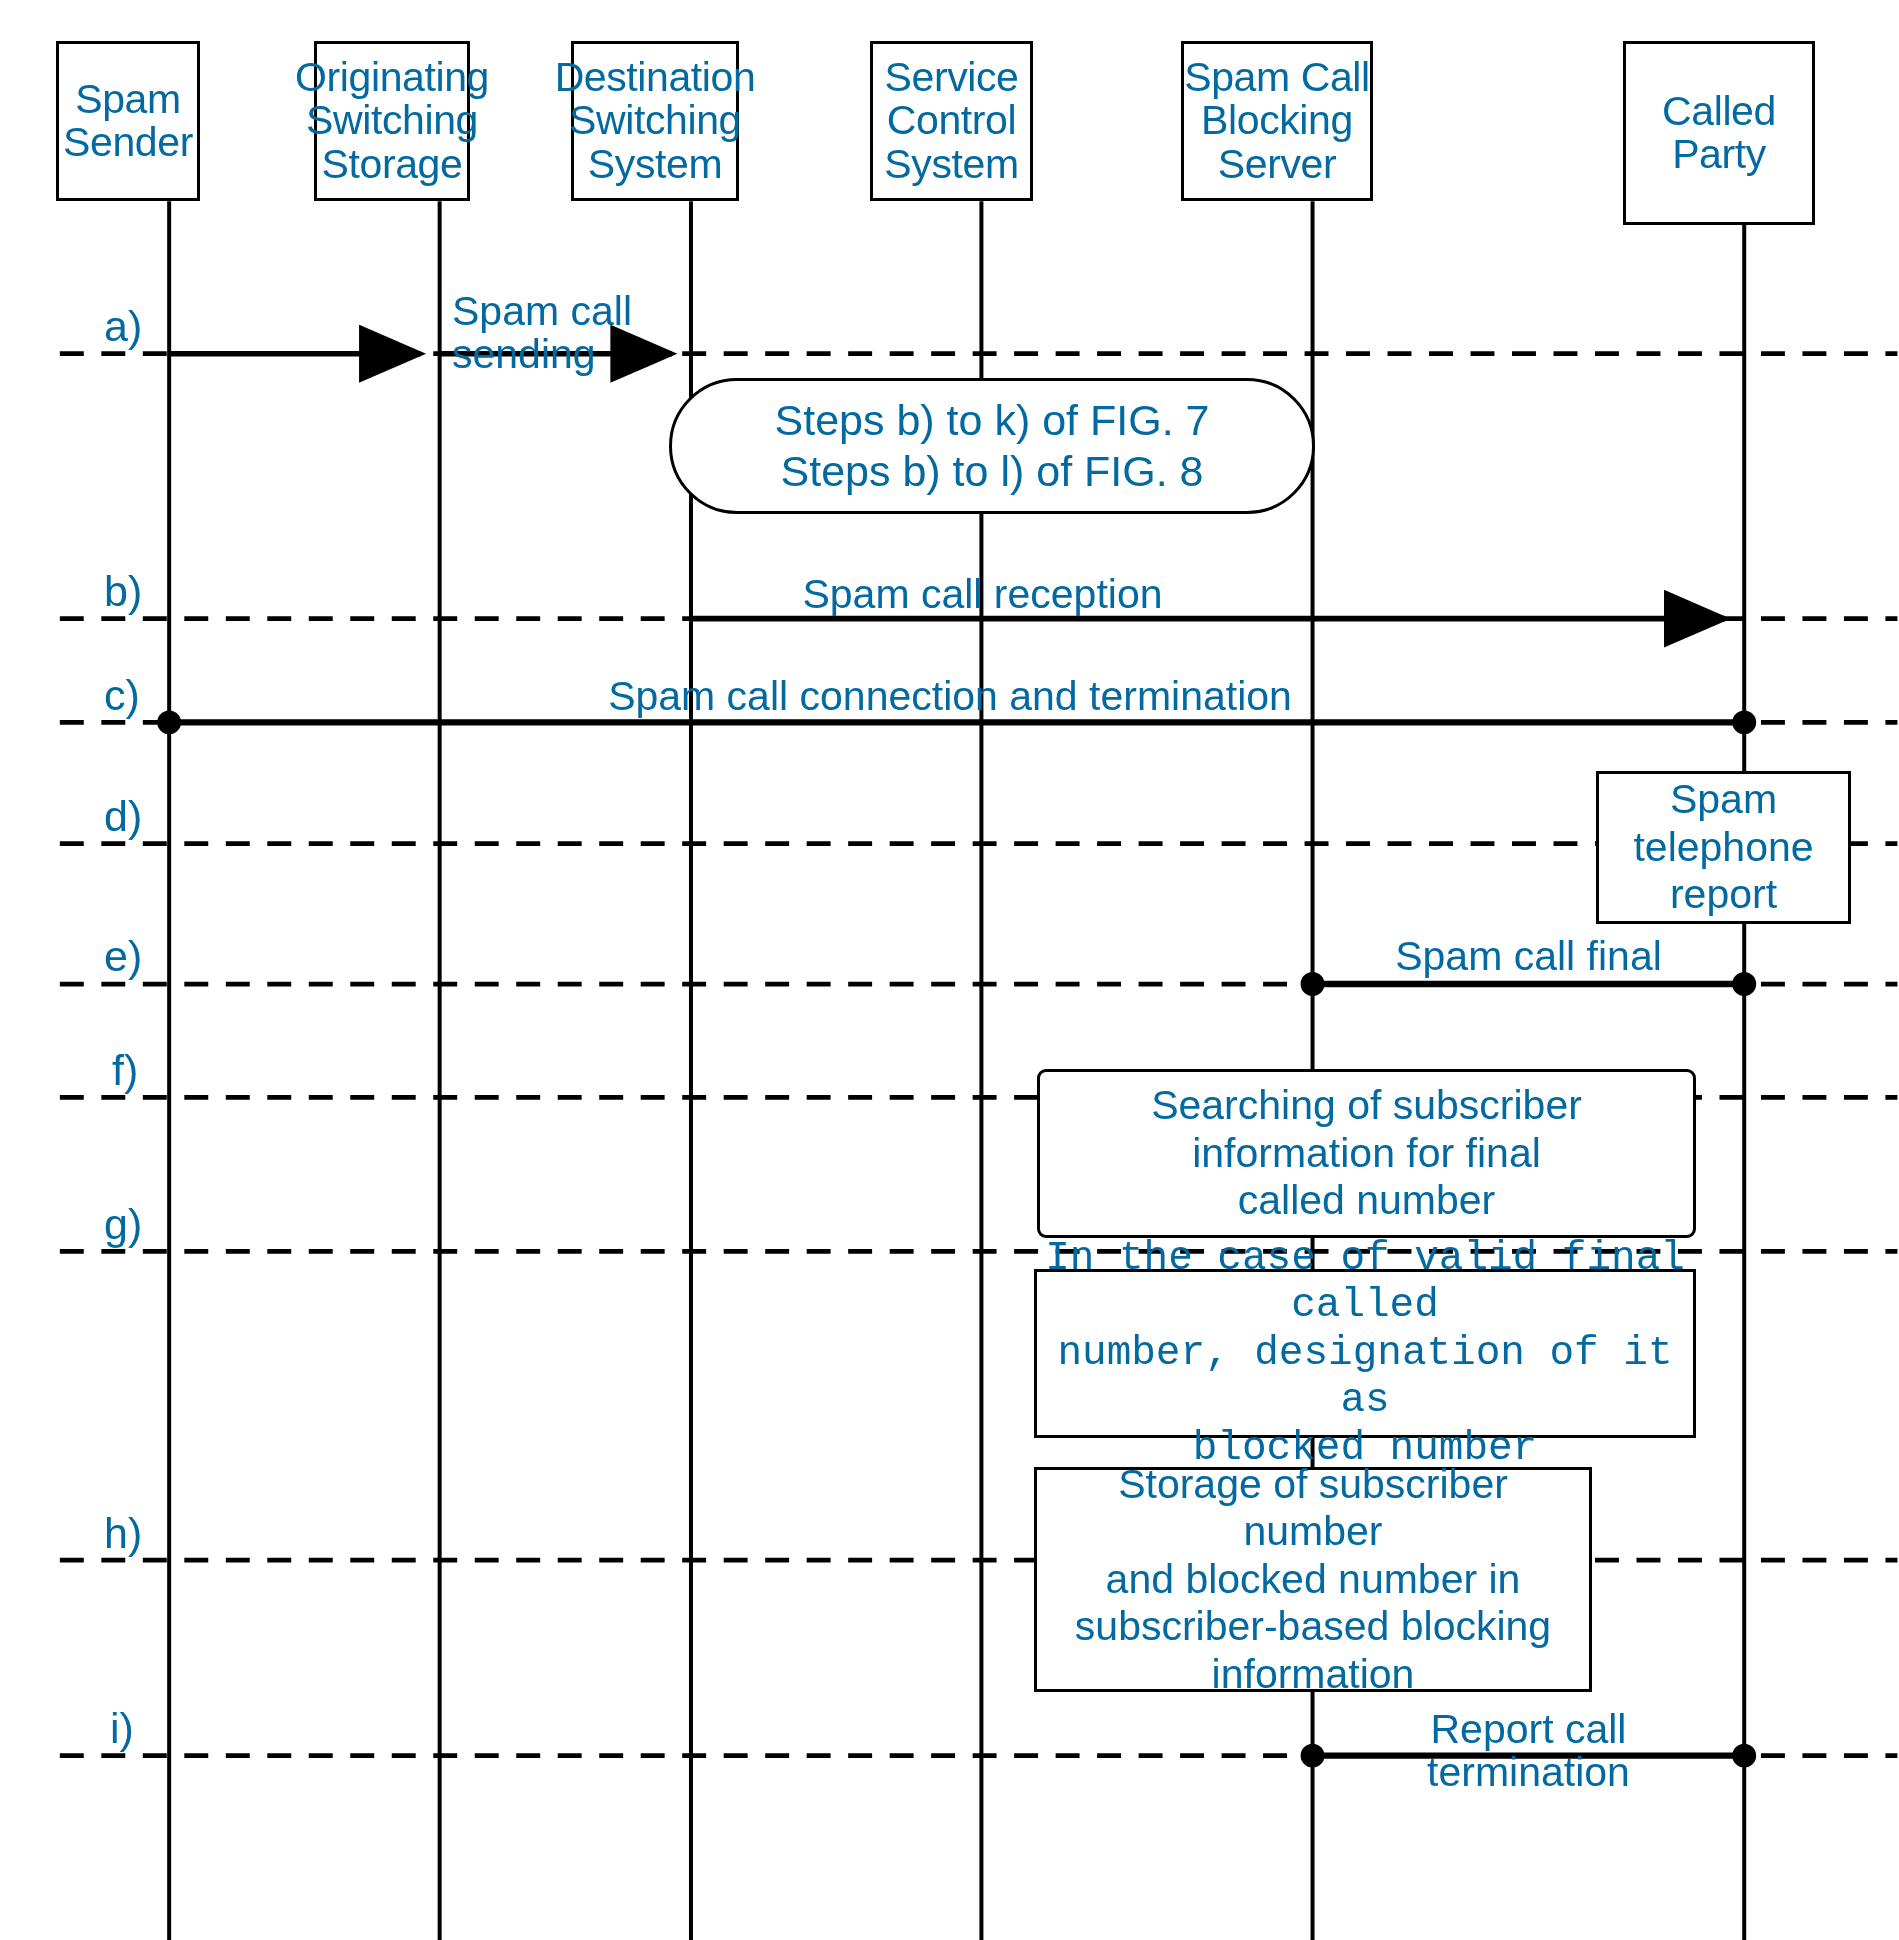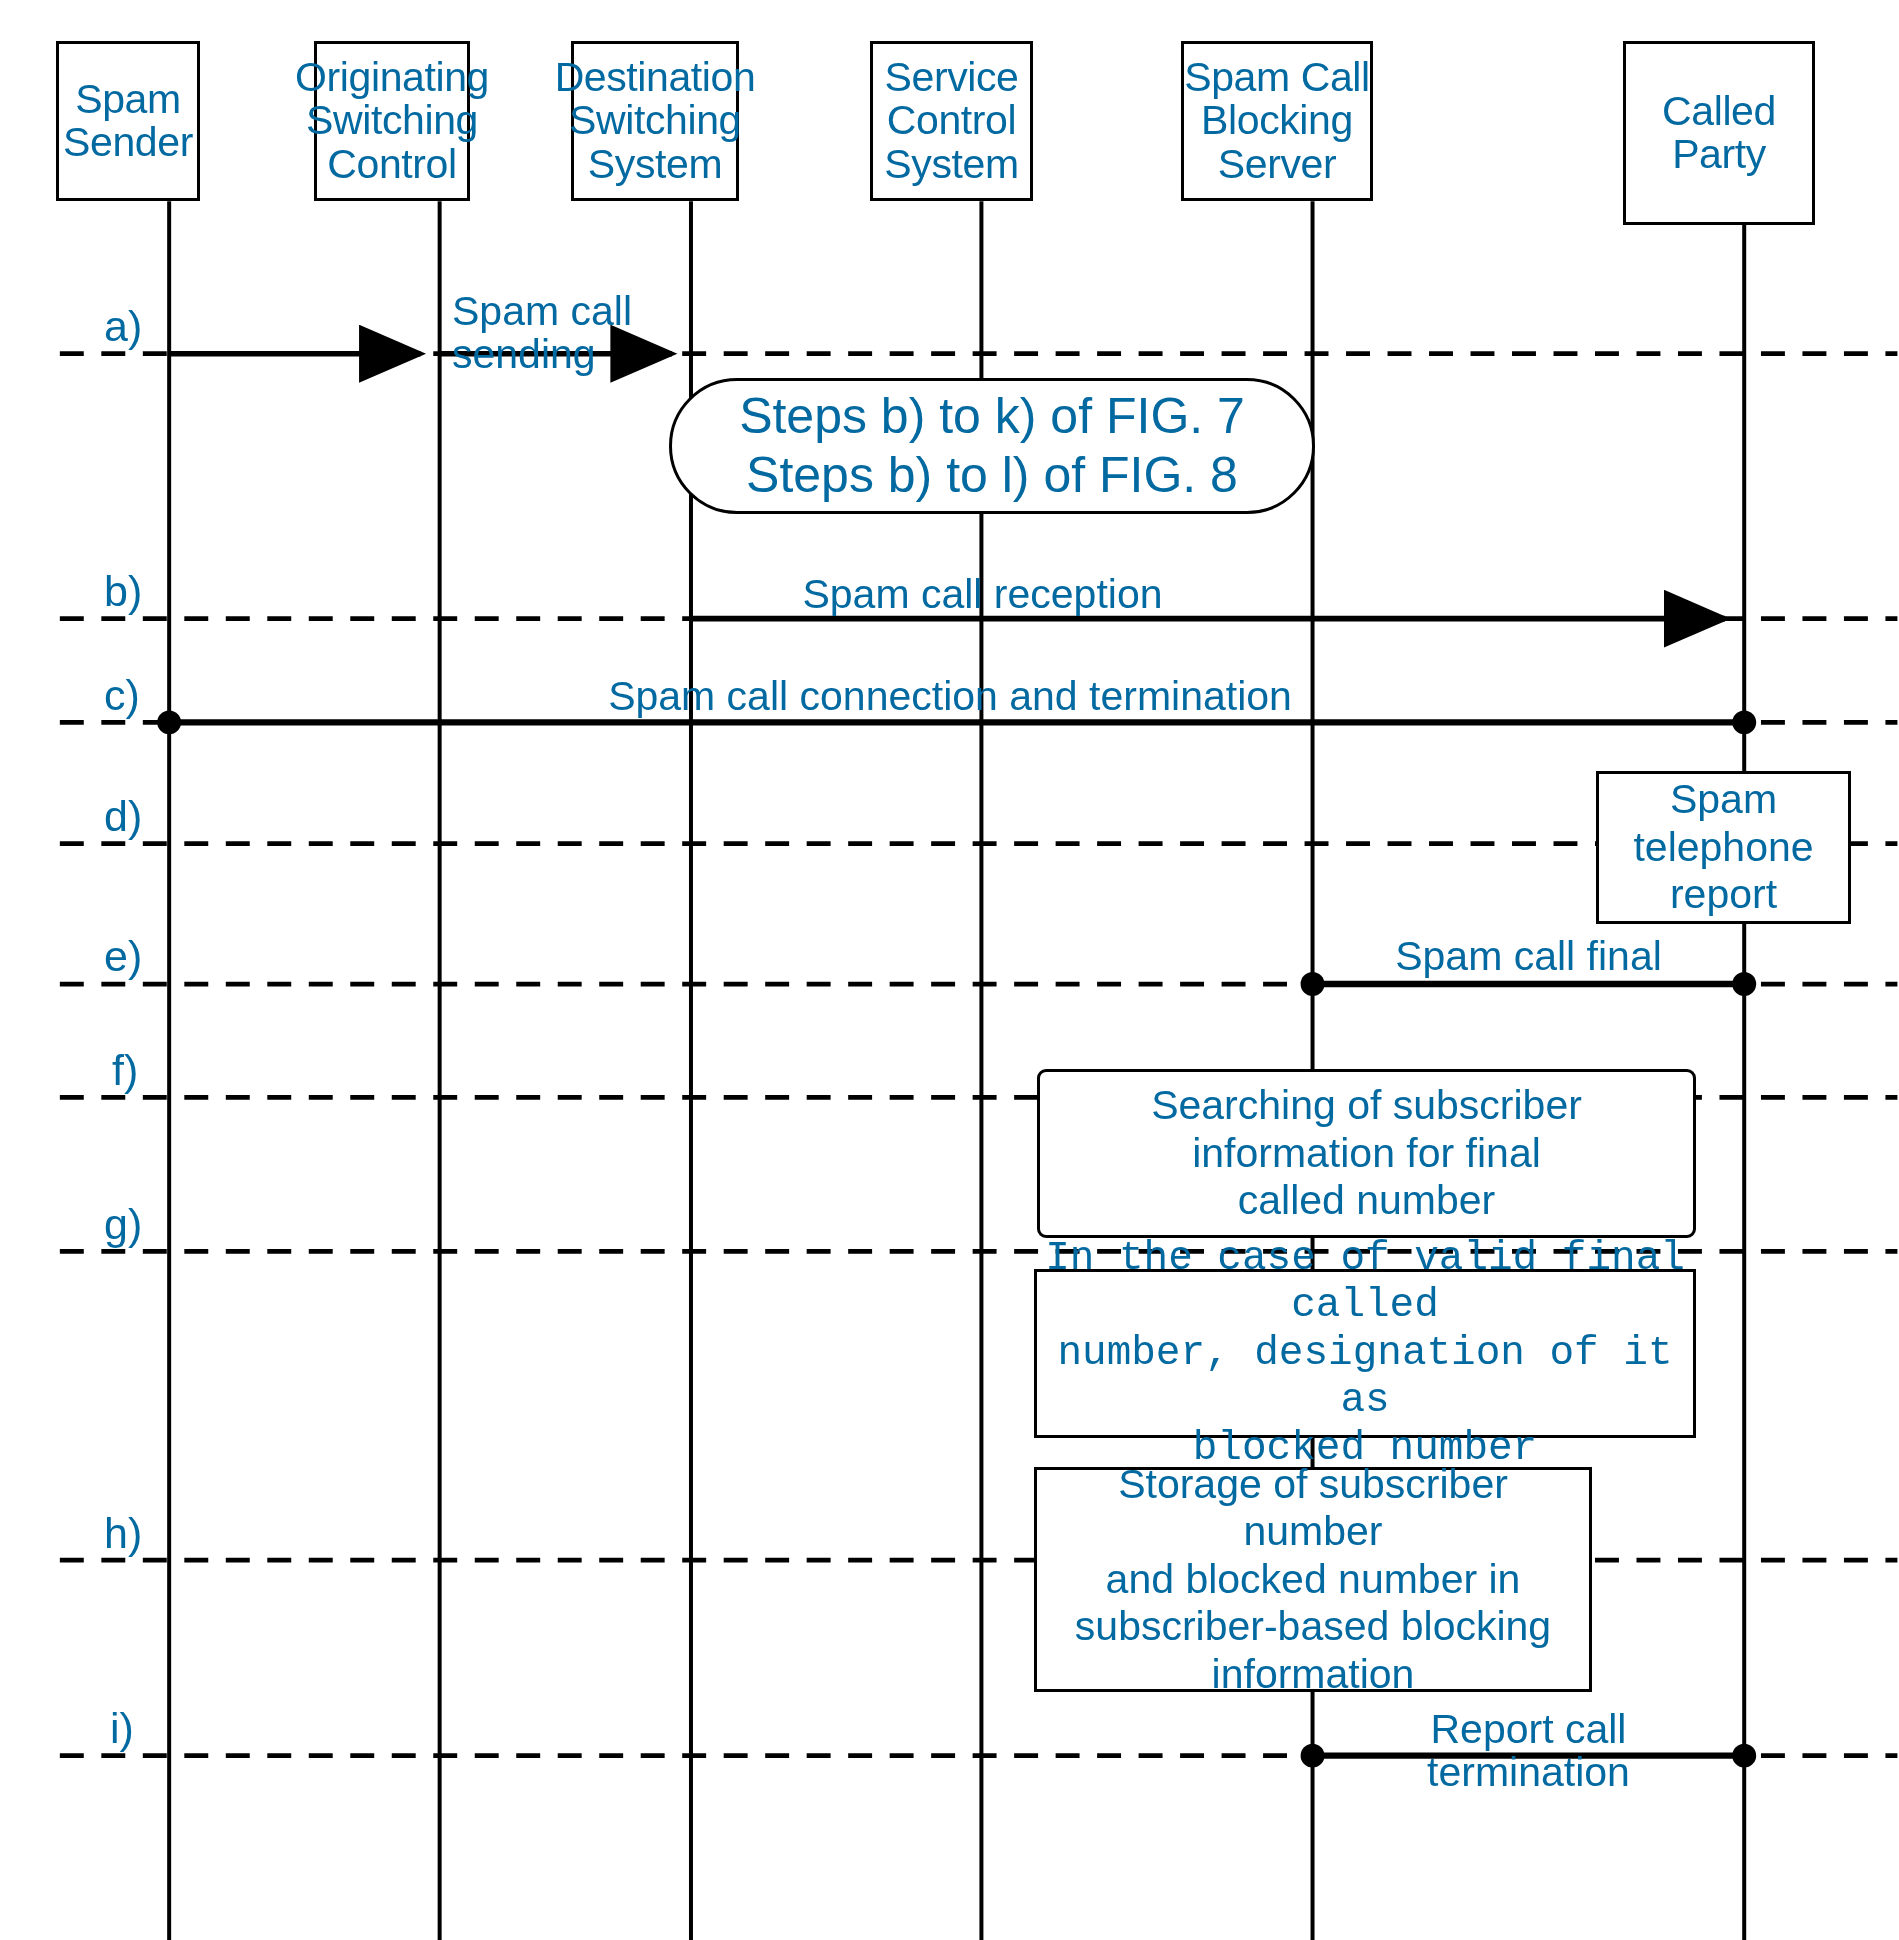--- a/index.html
+++ b/index.html
@@ -69,21 +69,21 @@
     position: absolute;
     border: 3.2px solid #000;
     background: #fff;
     box-sizing: border-box;
     border-radius: 7980px;
     display: flex;
     flex-direction: column;
     align-items: center;
     justify-content: center;
     text-align: center;
-    font-size: 50px;
+    font-size: 43px;
     line-height: 1.18;
     white-space: nowrap;
   }
 </style>
 </head>
 <body>
 
 <div id="canvas">
 
   <svg class="layer" viewBox="0 0 2380 2432">
@@ -143,21 +143,21 @@
   </svg>
 
   <div class="actor-box" style="left:56px;  top:41px; width:144px; height:160px;">
     <span style="white-space:pre-line;">Spam
 Sender</span>
   </div>
 
   <div class="actor-box" style="left:314px; top:41px; width:156px; height:160px;">
     <span style="white-space:pre-line;">Originating
 Switching
-Control</span>
+Storage</span>
   </div>
 
   <div class="actor-box" style="left:571px; top:41px; width:168px; height:160px;">
     <span style="white-space:pre-line;">Destination
 Switching
 System</span>
   </div>
 
   <div class="actor-box" style="left:870px; top:41px; width:163px; height:160px;">
     <span style="white-space:pre-line;">Service

